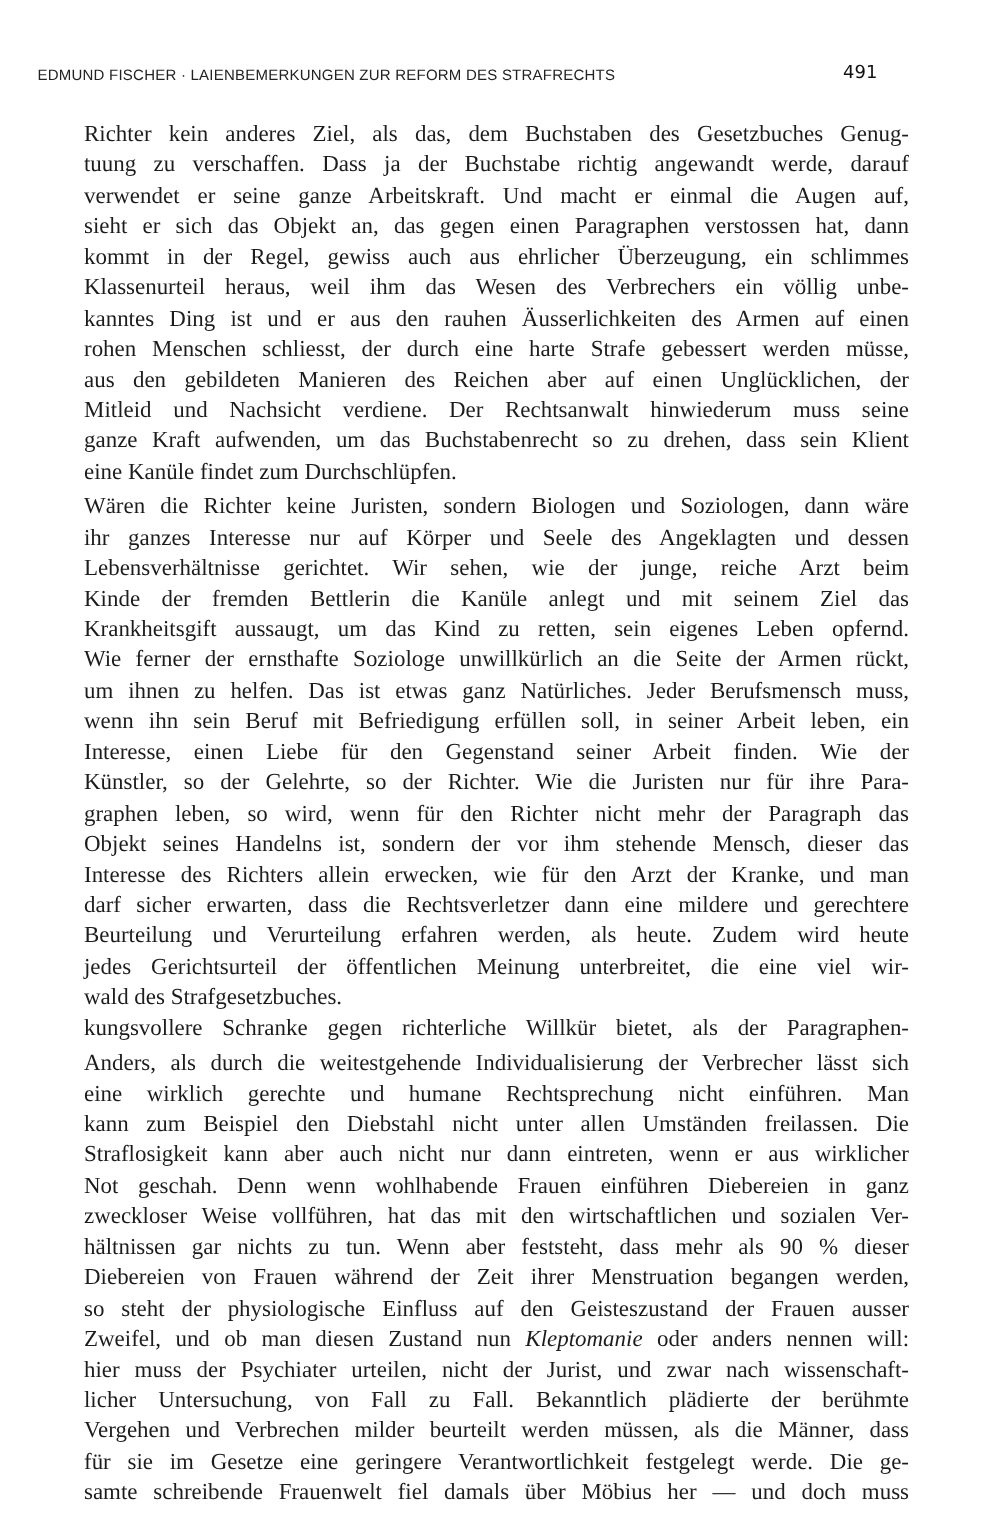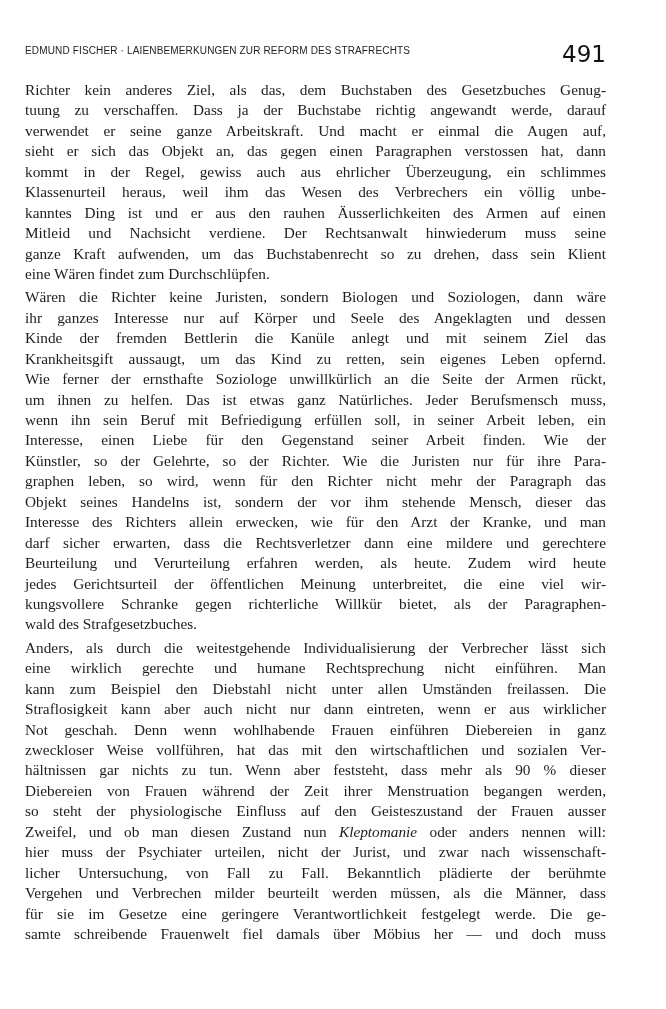--- a/index.html
+++ b/index.html
@@ -1,21 +1,21 @@
 <!DOCTYPE html>
 <html><head>
   <meta charset="utf-8">
   <style>
     html, body { margin: 0; padding: 0; background: #ffffff; }
     body { width: 666px; height: 1009px; position: relative; overflow: hidden; color: #1a1a1a; }
     .header { position: absolute; top: 41px; left: 25px; width: 580px; height: 20px; }
     .running-head { position: absolute; left: 0; top: 4px; font-family: Liberation Sans, sans-serif; font-size: 10px; letter-spacing: 0.15px; color: #222; white-space: nowrap; }
-    .page-number { position: absolute; left: 537px; top: 0; font-family: "DejaVu Sans", sans-serif; font-size: 23px; color: #111; }
+    .page-number { position: absolute; left: 537px; top: 0; font-family: "DejaVu Sans", sans-serif; font-size: 12px; color: #111; }
     .body-text { position: absolute; top: 80px; left: 25px; width: 581px; font-family: "Liberation Serif", "DejaVu Serif", serif; font-size: 15.3px; line-height: 20.45px; color: #1c1c1c; }
-    .line { display: block; white-space: nowrap; text-align: justify; text-align-last: justify; height: 20.45px; }
+    .line { display: block; white-space: nowrap; text-align: justify; text-align-last: justify; height: 20.45px; margin-left: 31px; }
     .line.last { text-align-last: left; }
     .para { margin-bottom: 3px; }
     em { }
   </style>
 </head>
 <body>
 
 <div class="header">
   <span class="running-head">EDMUND FISCHER · LAIENBEMERKUNGEN ZUR REFORM DES STRAFRECHTS</span>
   <span class="page-number">491</span>
@@ -23,42 +23,45 @@
 
 <div class="body-text" id="body-text">
     <div class="para">
       <span class="line">Richter kein anderes Ziel, als das, dem Buchstaben des Gesetzbuches Genug-</span>
       <span class="line">tuung zu verschaffen.  Dass ja der Buchstabe richtig angewandt werde, darauf</span>
       <span class="line">verwendet er seine ganze Arbeitskraft.  Und macht er einmal die Augen auf,</span>
       <span class="line">sieht er sich das Objekt an, das gegen einen Paragraphen verstossen hat, dann</span>
       <span class="line">kommt in der Regel, gewiss auch aus ehrlicher Überzeugung, ein schlimmes</span>
       <span class="line">Klassenurteil heraus, weil ihm das Wesen des Verbrechers ein völlig unbe-</span>
       <span class="line">kanntes Ding ist und er aus den rauhen Äusserlichkeiten des Armen auf einen</span>
+      <span class="line">rohen Menschen schliesst, der durch eine harte Strafe gebessert werden müsse,</span>
+      <span class="line">aus den gebildeten Manieren des Reichen aber auf einen Unglücklichen, der</span>
       <span class="line">Mitleid und Nachsicht verdiene.  Der Rechtsanwalt hinwiederum muss seine</span>
       <span class="line">ganze Kraft aufwenden, um das Buchstabenrecht so zu drehen, dass sein Klient</span>
-      <span class="line last">eine Wären findet zum Durchschlüpfen.</span>
+      <span class="line last">eine Kanüle findet zum Durchschlüpfen.</span>
     </div>
     <div class="para">
       <span class="line">Wären die Richter keine Juristen, sondern Biologen und Soziologen, dann wäre</span>
       <span class="line">ihr ganzes Interesse nur auf Körper und Seele des Angeklagten und dessen</span>
+      <span class="line">Lebensverhältnisse gerichtet.  Wir sehen, wie der junge, reiche Arzt beim</span>
       <span class="line">Kinde der fremden Bettlerin die Kanüle anlegt und mit seinem Ziel das</span>
       <span class="line">Krankheitsgift aussaugt, um das Kind zu retten, sein eigenes Leben opfernd.</span>
       <span class="line">Wie ferner der ernsthafte Soziologe unwillkürlich an die Seite der Armen rückt,</span>
       <span class="line">um ihnen zu helfen.  Das ist etwas ganz Natürliches. Jeder Berufsmensch muss,</span>
       <span class="line">wenn ihn sein Beruf mit Befriedigung erfüllen soll, in seiner Arbeit leben, ein</span>
       <span class="line">Interesse, einen Liebe für den Gegenstand seiner Arbeit finden.  Wie der</span>
       <span class="line">Künstler, so der Gelehrte, so der Richter.  Wie die Juristen nur für ihre Para-</span>
       <span class="line">graphen leben, so wird, wenn für den Richter nicht mehr der Paragraph das</span>
       <span class="line">Objekt seines Handelns ist, sondern der vor ihm stehende Mensch, dieser das</span>
       <span class="line">Interesse des Richters allein erwecken, wie für den Arzt der Kranke, und man</span>
       <span class="line">darf sicher erwarten, dass die Rechtsverletzer dann eine mildere und gerechtere</span>
       <span class="line">Beurteilung und Verurteilung erfahren werden, als heute.  Zudem wird heute</span>
       <span class="line">jedes Gerichtsurteil der öffentlichen Meinung unterbreitet, die eine viel wir-</span>
+      <span class="line last">wald des Strafgesetzbuches.</span>
       <span class="line">kungsvollere Schranke gegen richterliche Willkür bietet, als der Paragraphen-</span>
-      <span class="line last">wald des Strafgesetzbuches.</span>
     </div>
     <div class="para">
       <span class="line">Anders, als durch die weitestgehende Individualisierung der Verbrecher lässt sich</span>
       <span class="line">eine wirklich gerechte und humane Rechtsprechung nicht einführen.  Man</span>
       <span class="line">kann zum Beispiel den Diebstahl nicht unter allen Umständen freilassen.  Die</span>
       <span class="line">Straflosigkeit kann aber auch nicht nur dann eintreten, wenn er aus wirklicher</span>
       <span class="line">Not geschah.  Denn wenn wohlhabende Frauen einführen Diebereien in ganz</span>
       <span class="line">zweckloser Weise vollführen, hat das mit den wirtschaftlichen und sozialen Ver-</span>
       <span class="line">hältnissen gar nichts zu tun.  Wenn aber feststeht, dass mehr als 90 % dieser</span>
       <span class="line">Diebereien von Frauen während der Zeit ihrer Menstruation begangen werden,</span>

